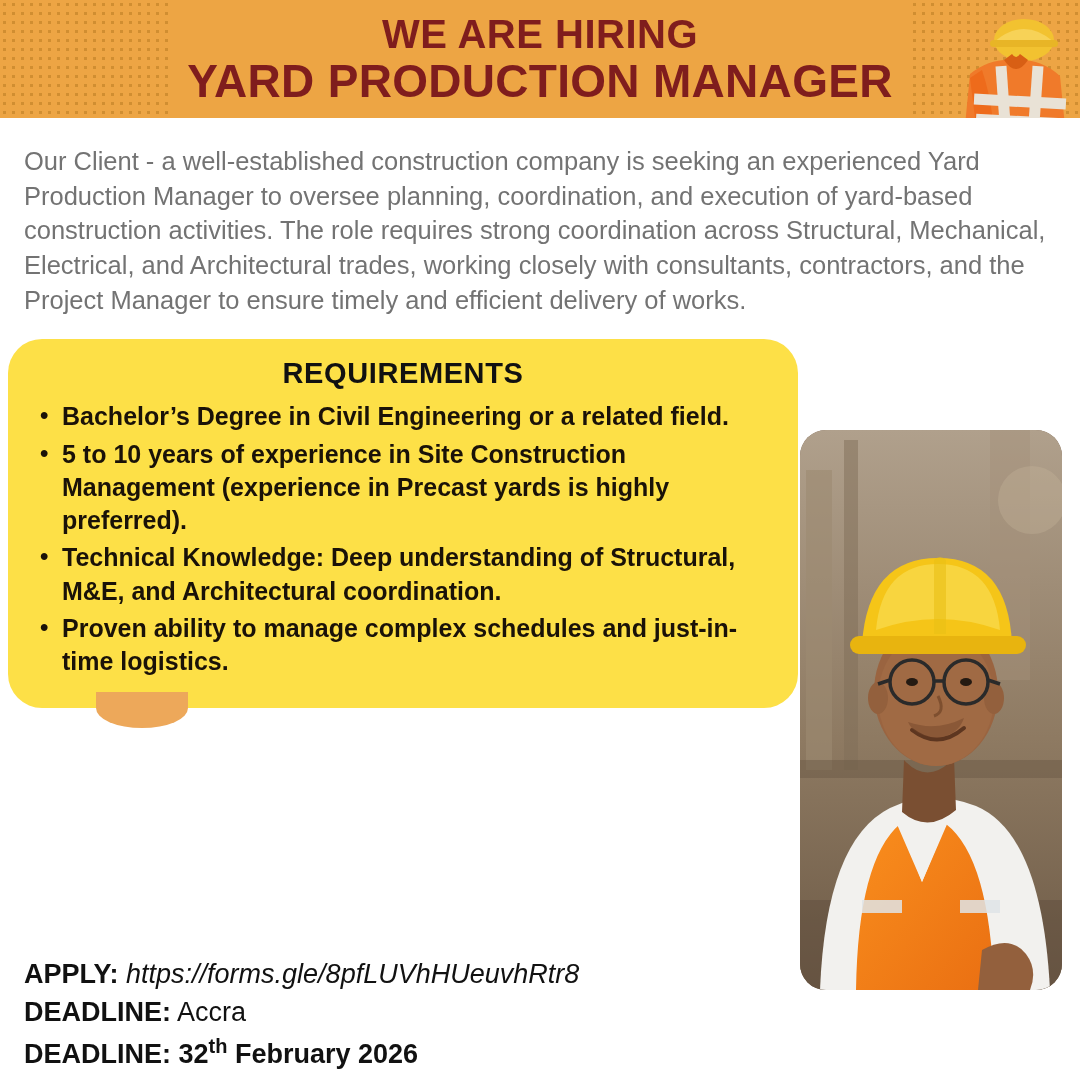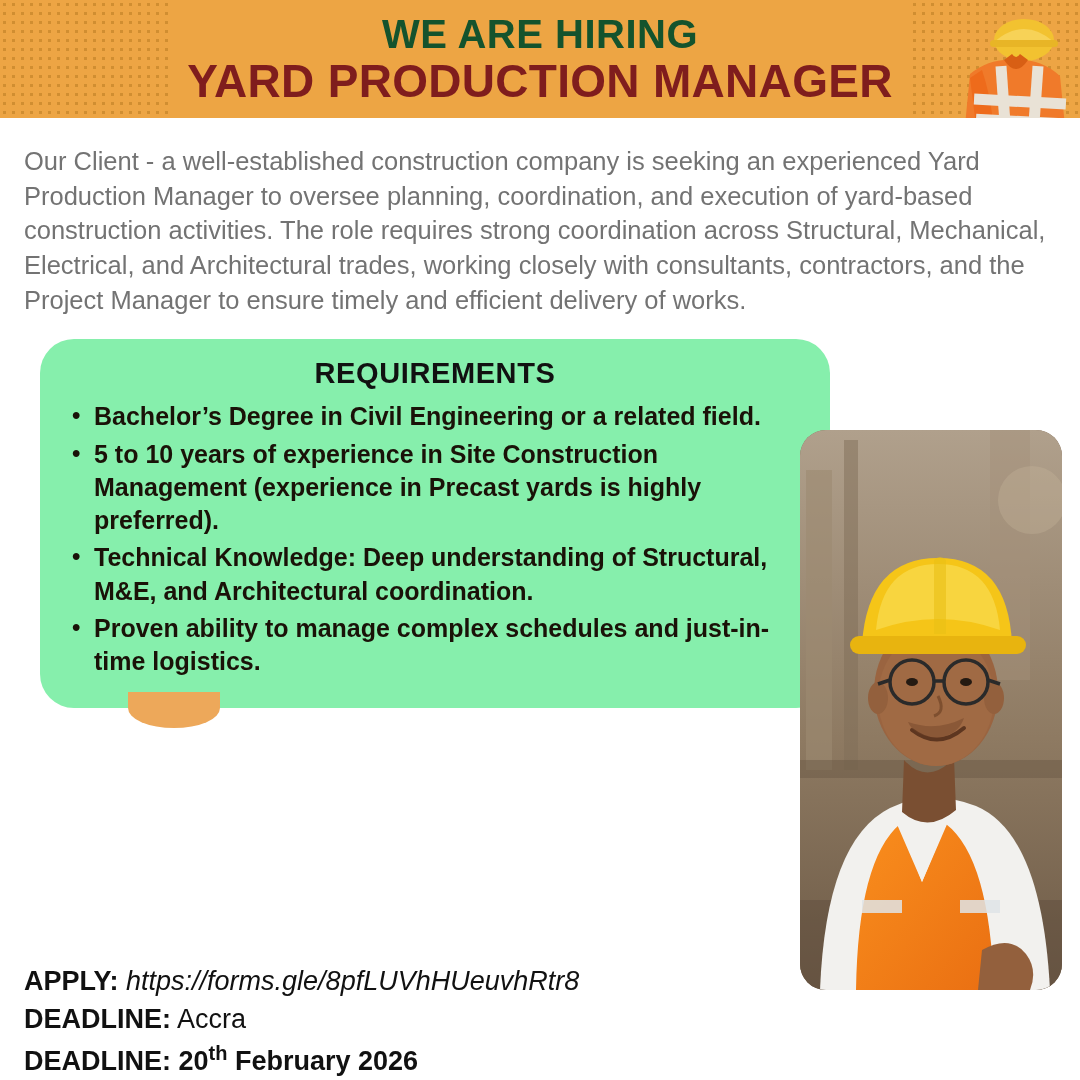--- a/index.html
+++ b/index.html
@@ -38,21 +38,21 @@
     z-index: 3;
     text-align: center;
     padding-top: 14px;
     line-height: 1.0;
   }
   .header-title .line1 {
     display: block;
     font-size: 40px;
     font-weight: bold;
     letter-spacing: 0.5px;
-    color: #14532d;
+    color: #7f1d1d;
   }
   .header-title .line2 {
     display: block;
     font-size: 46px;
     font-weight: bold;
     letter-spacing: 0.3px;
     color: #7f1d1d;
     margin-top: 4px;
   }
   .header-notch {
@@ -80,23 +80,23 @@
   .intro {
     margin: 26px 24px 0 24px;
     font-size: 25.5px;
     line-height: 1.36;
     color: #737373;
   }
 
   
   .req-panel {
     position: relative;
-    margin: 22px 24px 0 40px;
+    margin: 22px 24px 0 8px;
     width: 790px;
-    background: #86efac;
+    background: #fde047;
     border-radius: 34px;
     padding: 14px 22px 26px 22px;
   }
   .req-title {
     text-align: center;
     font-size: 29px;
     font-weight: bold;
     letter-spacing: 0.6px;
     color: #111111;
     margin: 4px 0 10px 0;
@@ -145,21 +145,21 @@
     overflow: hidden;
     background: #7c6450;
     z-index: 6;
   }
   .photo svg { display: block; }
 
   
   .footer {
     position: absolute;
     left: 24px;
-    bottom: 0;
+    bottom: 7px;
     width: 800px;
   }
   .footer .row {
     font-size: 27px;
     line-height: 1.42;
     color: #111111;
     white-space: nowrap;
   }
   .footer .label { font-weight: bold; }
   .footer .apply-link {
@@ -279,15 +279,15 @@
   <div class="row">
     <span class="label">APPLY:</span>
     <span class="apply-link">https://forms.gle/8pfLUVhHUeuvhRtr8</span>
   </div>
   <div class="row">
     <span class="label">DEADLINE:</span>
     <span>Accra</span>
   </div>
   <div class="row">
     <span class="label">DEADLINE:</span>
-    <span class="deadline-value">20</span><sup>th</sup><span class="deadline-value"> February 2026</span>
+    <span class="deadline-value">32</span><sup>th</sup><span class="deadline-value"> February 2026</span>
   </div>
 </div>
 
 </body></html>

